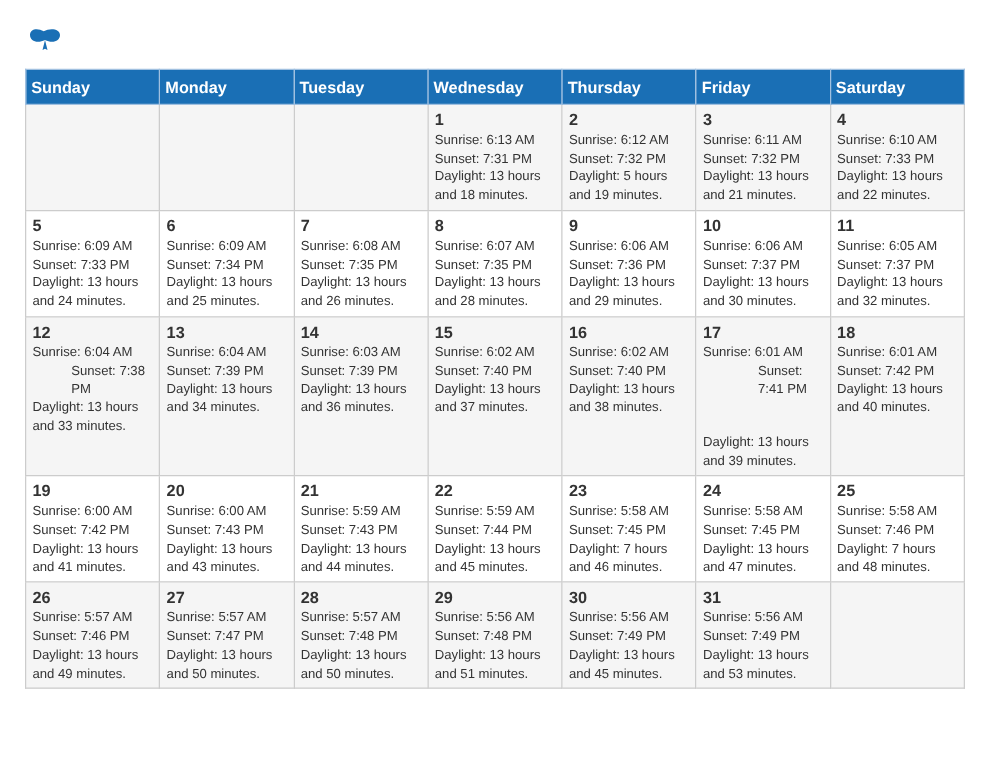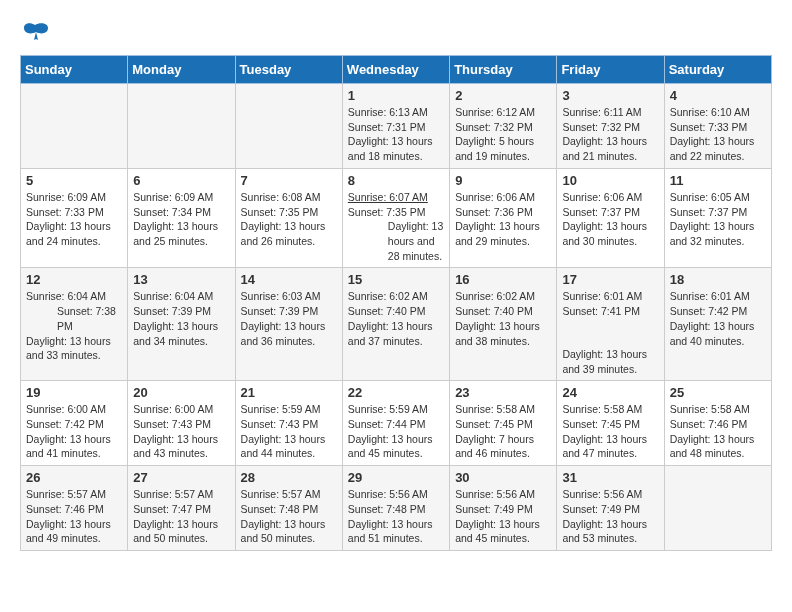--- a/index.html
+++ b/index.html
@@ -162,23 +162,23 @@
           <div style="line-height: 1.4;">Daylight: 13 hours and 25 minutes.</div>
         </td>
         <td>
           <span class="day-number">7</span>
           <div style="line-height: 1.4;">Sunrise: 6:08 AM</div>
           <div style="line-height: 1.4;">Sunset: 7:35 PM</div>
           <div style="line-height: 1.4;">Daylight: 13 hours and 26 minutes.</div>
         </td>
         <td>
           <span class="day-number">8</span>
-          <div style="line-height: 1.4; text-decoration: underline;">Sunrise: 6:07 AM</div>
+          <div style="line-height: 1.4;">Sunrise: 6:07 AM</div>
           <div style="line-height: 1.4;">Sunset: 7:35 PM</div>
-          <div style="line-height: 1.4; margin-left: 40px;">Daylight: 13 hours and 28 minutes.</div>
+          <div style="line-height: 1.4;">Daylight: 13 hours and 28 minutes.</div>
         </td>
         <td>
           <span class="day-number">9</span>
           <div style="line-height: 1.4;">Sunrise: 6:06 AM</div>
           <div style="line-height: 1.4;">Sunset: 7:36 PM</div>
           <div style="line-height: 1.4;">Daylight: 13 hours and 29 minutes.</div>
         </td>
         <td>
           <span class="day-number">10</span>
           <div style="line-height: 1.4;">Sunrise: 6:06 AM</div>
@@ -219,21 +219,21 @@
         </td>
         <td>
           <span class="day-number">16</span>
           <div style="line-height: 1.4;">Sunrise: 6:02 AM</div>
           <div style="line-height: 1.4;">Sunset: 7:40 PM</div>
           <div style="line-height: 1.4;">Daylight: 13 hours and 38 minutes.</div>
         </td>
         <td>
           <span class="day-number">17</span>
           <div style="line-height: 1.4;">Sunrise: 6:01 AM</div>
-          <div style="line-height: 1.4;">Sunset: 7:41 PM</div>
+          <div style="line-height: 1.4; margin-left: 44px;">Sunset: 7:41 PM</div>
           <div style="line-height: 1.4; margin-top: 28px;">Daylight: 13 hours and 39 minutes.</div>
         </td>
         <td>
           <span class="day-number">18</span>
           <div style="line-height: 1.4;">Sunrise: 6:01 AM</div>
           <div style="line-height: 1.4;">Sunset: 7:42 PM</div>
           <div style="line-height: 1.4;">Daylight: 13 hours and 40 minutes.</div>
         </td>
       </tr>
       <tr>
@@ -270,21 +270,21 @@
         <td>
           <span class="day-number">24</span>
           <div style="line-height: 1.4;">Sunrise: 5:58 AM</div>
           <div style="line-height: 1.4;">Sunset: 7:45 PM</div>
           <div style="line-height: 1.4;">Daylight: 13 hours and 47 minutes.</div>
         </td>
         <td>
           <span class="day-number">25</span>
           <div style="line-height: 1.4;">Sunrise: 5:58 AM</div>
           <div style="line-height: 1.4;">Sunset: 7:46 PM</div>
-          <div style="line-height: 1.4;">Daylight: 13 hours and 48 minutes.</div>
+          <div style="line-height: 1.4;">Daylight: 7 hours and 48 minutes.</div>
         </td>
       </tr>
       <tr>
         <td>
           <span class="day-number">26</span>
           <div style="line-height: 1.4;">Sunrise: 5:57 AM</div>
           <div style="line-height: 1.4;">Sunset: 7:46 PM</div>
           <div style="line-height: 1.4;">Daylight: 13 hours and 49 minutes.</div>
         </td>
         <td>

